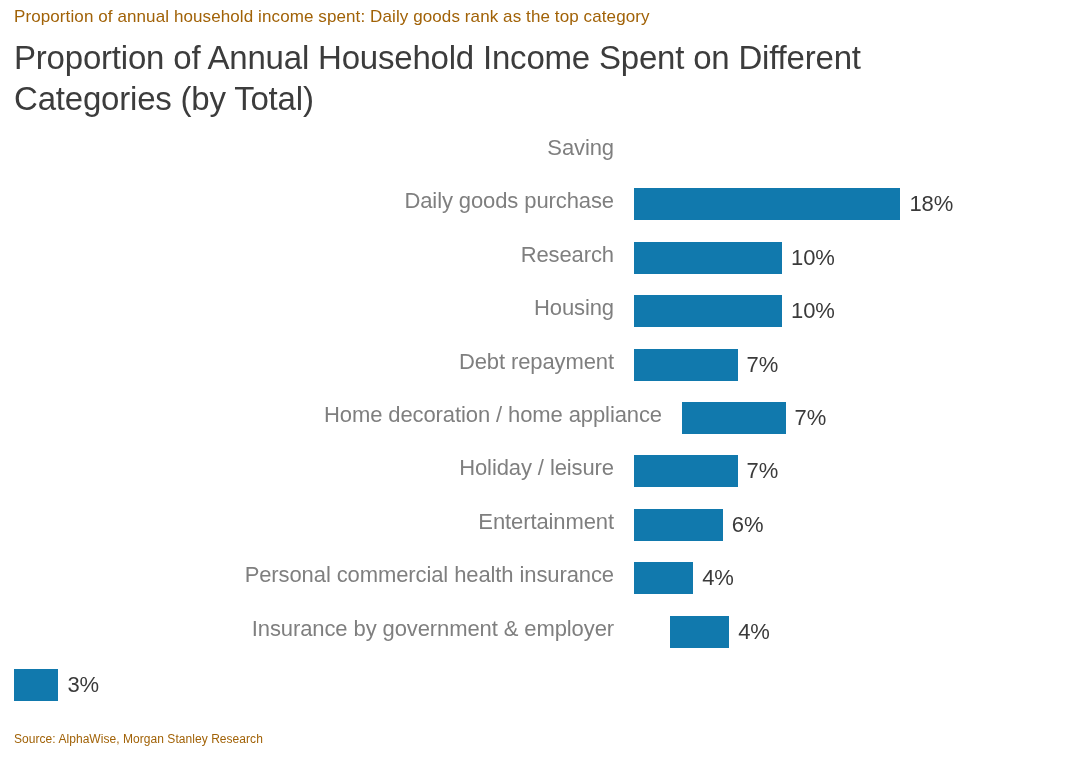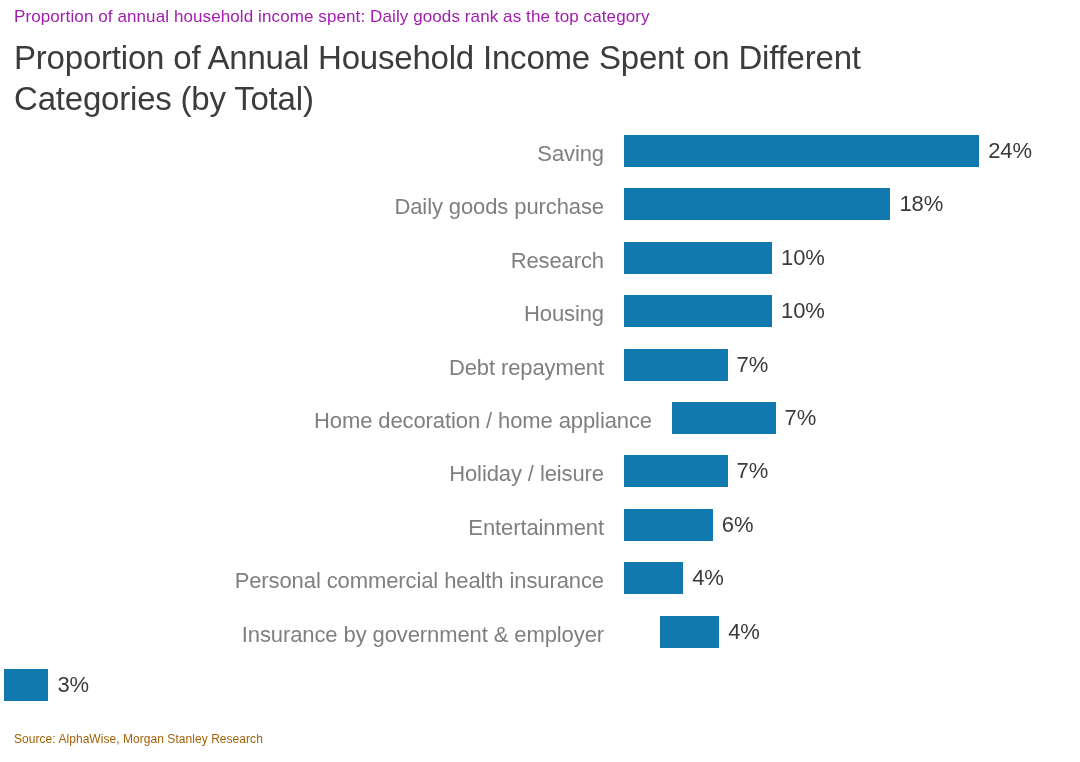--- a/index.html
+++ b/index.html
@@ -26,21 +26,21 @@
   
   .header {
     position: absolute;
     left: 14px;
     top: 6px;
     right: 20px;
   }
   .kicker {
     font-size: 17px;
     line-height: 22px;
-    color: #a21caf;
+    color: #a16207;
     font-weight: 400;
     letter-spacing: 0.1px;
     white-space: nowrap;
   }
   .title {
     margin-top: 9px;
     font-size: 33px;
     line-height: 41px;
     color: #3c3c3c;
     font-weight: 400;
@@ -52,25 +52,25 @@
   .plot {
     position: absolute;
     left: 0;
     top: 133px;
     width: 1080px;
     height: 587px;
   }
 
   .row {
     position: absolute;
-    left: 4px;
+    left: 14px;
     width: 1020px;
     height: 32px;
     display: flex;
-    align-items: flex-end;
+    align-items: flex-start;
   }
 
   .cat-label {
     width: 620px;
     flex: 0 0 620px;
     text-align: right;
     padding-right: 20px;
     box-sizing: border-box;
     font-size: 22px;
     line-height: 26px;
@@ -123,24 +123,20 @@
 <div class="chart-root">
 
   <div class="header">
     <div class="kicker">Proportion of annual household income spent: Daily goods rank as the top category</div>
     <div class="title">Proportion of Annual Household Income Spent on Different Categories (by Total)</div>
   </div>
 
   <div class="plot">
       <div class="row" style="top: 2px;">
         <div class="cat-label">Saving</div>
-        <div class="bar-wrap">
-          <div class="bar" style="width: 355.2px; background: rgb(17, 121, 173);"></div>
-          <div class="value-label">24%</div>
-        </div>
       </div>
       <div class="row" style="top: 55.4px;">
         <div class="cat-label">Daily goods purchase</div>
         <div class="bar-wrap">
           <div class="bar" style="width: 266.4px; background: rgb(17, 121, 173);"></div>
           <div class="value-label">18%</div>
         </div>
       </div>
       <div class="row" style="top: 108.8px;">
         <div class="cat-label">Research</div>

